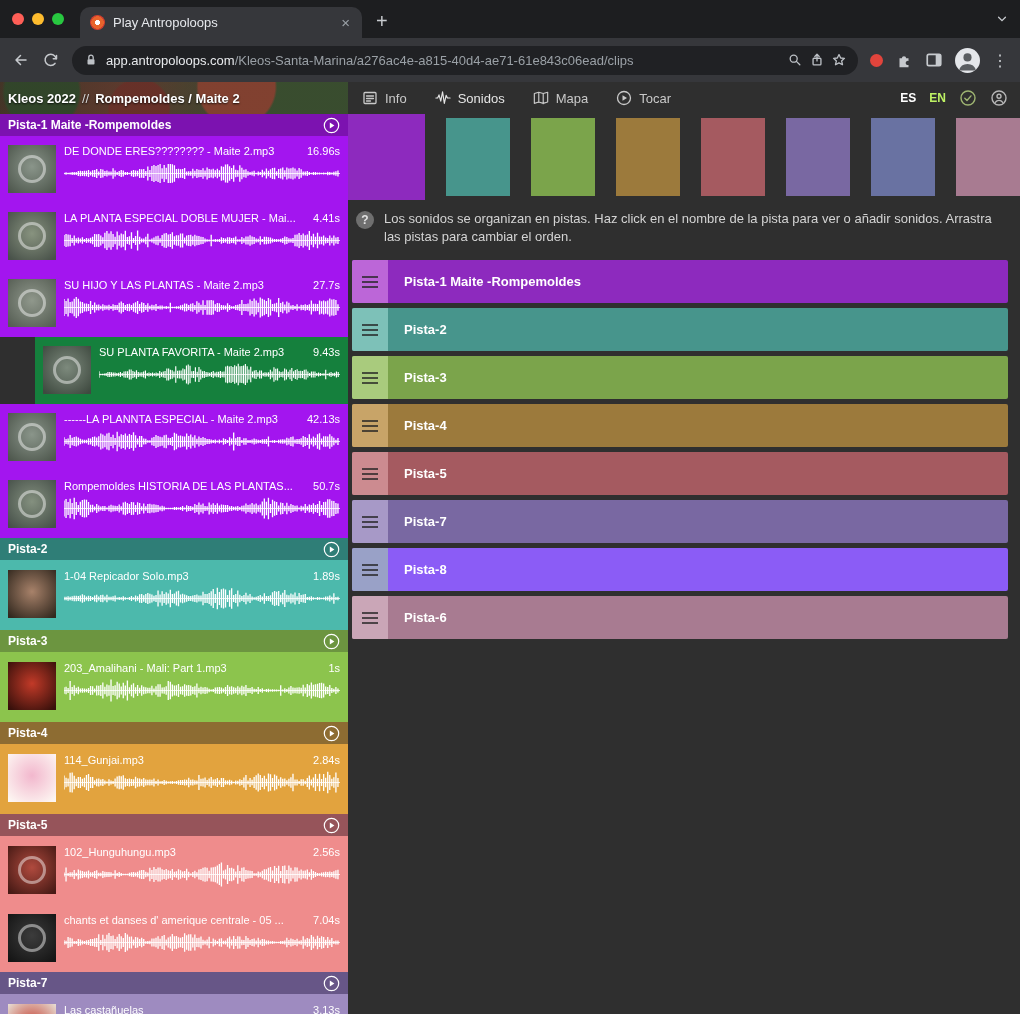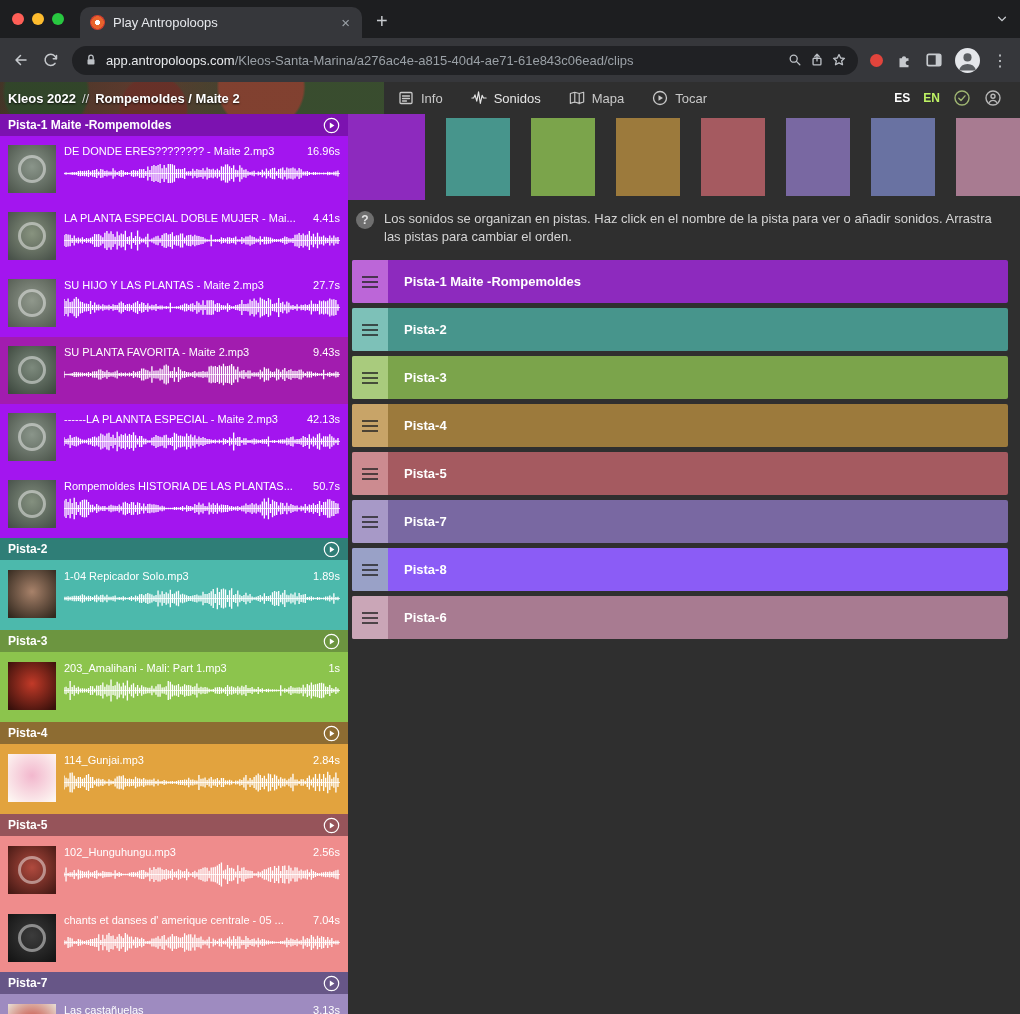--- a/index.html
+++ b/index.html
@@ -26,40 +26,40 @@
   .urlbar { flex:1; height:29px; background:#202124; border-radius:15px; display:flex; align-items:center; padding:0 12px; gap:8px; min-width:0; }
   .urlbar .navicon { width:14px; height:14px; color:#bdc1c6; }
   .url { flex:1; font-size:13px; white-space:nowrap; overflow:hidden; }
   .url .domain { color:#e8eaed; } .url .path { color:#9aa0a6; }
   .recdot { width:13px; height:13px; border-radius:50%; background:#e1443c; flex:none; }
   .avatar { width:25px; height:25px; border-radius:50%; background:#e4e6ea; overflow:hidden; flex:none; }
   .menu-dots { color:#c7cace; font-size:16px; letter-spacing:0; }
 
   
   .appheader { height:32px; background:#2f2f2f; display:flex; align-items:stretch; flex:none; }
-  .breadcrumb { width:384px; flex:none; display:flex; align-items:center; gap:6px; padding:0 8px;
+  .breadcrumb { width:348px; flex:none; display:flex; align-items:center; gap:6px; padding:0 8px;
       color:#fff; font-size:13px; text-shadow:0 1px 2px rgba(0,0,0,.8); position:relative;
       background-color:#6b4f3f;
       background-image:
         linear-gradient(rgba(20,20,20,.30), rgba(20,20,20,.30)),
         radial-gradient(circle at 12% 30%, #3e5a33 0 12%, transparent 13%),
         radial-gradient(circle at 68% 15%, #b0543c 0 16%, transparent 17%),
         radial-gradient(circle at 40% 85%, #8a3d31 0 14%, transparent 15%),
         radial-gradient(circle at 88% 70%, #49653a 0 18%, transparent 19%),
         linear-gradient(100deg, #57432f 0%, #7b4a38 35%, #4c5e3c 70%, #6e4434 100%);
   }
   .bc-project { font-weight:bold; white-space:nowrap; }
   .bc-sep { color:#d9d9d9; }
   .bc-path { font-weight:bold; white-space:nowrap; }
   .apptabs { display:flex; align-items:center; gap:28px; padding-left:14px; }
   .apptab { display:flex; align-items:center; gap:7px; color:#c9c9c9; font-size:13px; cursor:pointer; }
   .apptab.active { color:#e5e5e5; }
   .apptab-icon { width:16px; height:16px; display:inline-flex; }
   .apptab-icon svg { width:100%; height:100%; stroke:currentColor; fill:none; stroke-width:1.3; stroke-linecap:round; stroke-linejoin:round; }
-  .langzone { margin-left:auto; display:flex; align-items:center; gap:13px; padding-right:18px; }
+  .langzone { margin-left:auto; display:flex; align-items:center; gap:13px; padding-right:12px; }
   .lang-es { color:#fff; font-size:12px; font-weight:bold; }
   .lang-en { color:#bef264; font-size:12px; font-weight:bold; }
   .hdricon { width:18px; height:18px; }
   .hdricon svg { width:100%; height:100%; stroke-width:1.4; stroke-linecap:round; stroke-linejoin:round; fill:none; }
   .check-ic { color:#9fb572; } .person-ic { color:#b7b7b7; }
 
   
   .content { flex:1; display:flex; min-height:0; }
 
   
@@ -296,21 +296,21 @@
         <span class="clip-title">SU HIJO Y LAS PLANTAS - Maite 2.mp3</span>
         <span class="clip-duration">27.7s</span>
       </div>
       <svg class="wave" preserveAspectRatio="none" viewBox="0 0 270 25">
                   <path d="M0 12.5L270 12.5" stroke="#fff" stroke-width="0.8"></path>
                   <path d="M0 4.0L0 21.0M2 5.9L2 19.1M4 3.5L4 21.5M6 6.9L6 18.1M8 6.6L8 18.4M10 3.7L10 21.3M12 2.1L12 22.9M14 3.7L14 21.3M16 6.5L16 18.5M18 7.1L18 17.9M20 8.4L20 16.6M22 8.5L22 16.5M24 9.1L24 15.9M26 6.1L26 18.9M28 10.1L28 14.9M30 7.4L30 17.6M32 9.7L32 15.3M34 9.5L34 15.5M36 10.7L36 14.3M38 9.3L38 15.7M40 10.2L40 14.8M42 10.6L42 14.4M44 9.7L44 15.3M46 11.1L46 13.9M48 9.3L48 15.7M50 9.9L50 15.1M52 9.9L52 15.1M54 7.7L54 17.3M56 6.6L56 18.4M58 8.1L58 16.9M60 10.0L60 15.0M62 9.1L62 15.9M64 8.7L64 16.3M66 10.1L66 14.9M68 8.2L68 16.8M70 7.2L70 17.8M72 6.1L72 18.9M74 8.9L74 16.1M76 7.2L76 17.8M78 8.1L78 16.9M80 10.0L80 15.0M82 8.2L82 16.8M84 10.8L84 14.2M86 9.7L86 15.3M88 10.2L88 14.8M90 9.0L90 16.0M92 11.1L92 13.9M94 10.4L94 14.6M96 10.6L96 14.4M98 11.5L98 13.5M100 11.1L100 13.9M102 11.4L102 13.6M104 7.8L104 17.2M106 11.7L106 13.3M108 11.8L108 13.2M110 11.2L110 13.8M112 11.2L112 13.8M114 10.3L114 14.7M116 9.7L116 15.3M118 8.5L118 16.5M120 8.7L120 16.3M122 10.0L122 15.0M124 8.7L124 16.3M126 8.3L126 16.7M128 10.1L128 14.9M130 6.3L130 18.7M132 7.8L132 17.2M134 9.8L134 15.2M136 5.2L136 19.8M138 9.9L138 15.1M140 5.3L140 19.7M142 5.2L142 19.8M144 5.0L144 20.0M146 5.6L146 19.4M148 9.2L148 15.8M150 8.0L150 17.0M152 8.3L152 16.7M154 9.9L154 15.1M156 10.2L156 14.8M158 10.6L158 14.4M160 8.2L160 16.8M162 10.1L162 14.9M164 11.3L164 13.7M166 11.3L166 13.7M168 10.0L168 15.0M170 9.7L170 15.3M172 8.9L172 16.1M174 4.9L174 20.1M176 9.1L176 15.9M178 9.0L178 16.0M180 8.4L180 16.6M182 4.5L182 20.5M184 5.9L184 19.1M186 3.4L186 21.6M188 5.5L188 19.5M190 7.8L190 17.2M192 2.6L192 22.4M194 3.8L194 21.2M196 4.8L196 20.2M198 6.1L198 18.9M200 3.1L200 21.9M202 4.4L202 20.6M204 9.0L204 16.0M206 8.6L206 16.4M208 7.7L208 17.3M210 2.9L210 22.1M212 7.9L212 17.1M214 6.7L214 18.3M216 9.5L216 15.5M218 6.6L218 18.4M220 7.7L220 17.3M222 10.6L222 14.4M224 10.0L224 15.0M226 11.1L226 13.9M228 9.3L228 15.7M230 11.5L230 13.5M232 9.7L232 15.3M234 10.0L234 15.0M236 9.2L236 15.8M238 10.0L238 15.0M240 9.3L240 15.7M242 5.6L242 19.4M244 8.7L244 16.3M246 8.8L246 16.2M248 8.9L248 16.1M250 5.4L250 19.6M252 6.3L252 18.7M254 5.6L254 19.4M256 6.3L256 18.7M258 5.6L258 19.4M260 3.6L260 21.4M262 4.6L262 20.4M264 4.3L264 20.7M266 4.9L266 20.1M268 9.3L268 15.7" stroke="#fff" stroke-width="1.3"></path>
                 </svg>
     </div>
   </div>
 
-  <div class="clip" style="background: #a21caf;">
+  <div class="clip" style="background: #15803d; margin-left: 35px;">
     <div class="clip-thumb" style="background: radial-gradient(circle at 50% 45%, rgb(125, 138, 125) 0%, rgb(63, 74, 64) 92%);">
       <span class="ring"></span>
     </div>
     <div class="clip-body">
       <div class="clip-top">
         <span class="clip-title">SU PLANTA FAVORITA - Maite 2.mp3</span>
         <span class="clip-duration">9.43s</span>
       </div>
       <svg class="wave" preserveAspectRatio="none" viewBox="0 0 270 25">
                   <path d="M0 12.5L270 12.5" stroke="#fff" stroke-width="0.8"></path>

